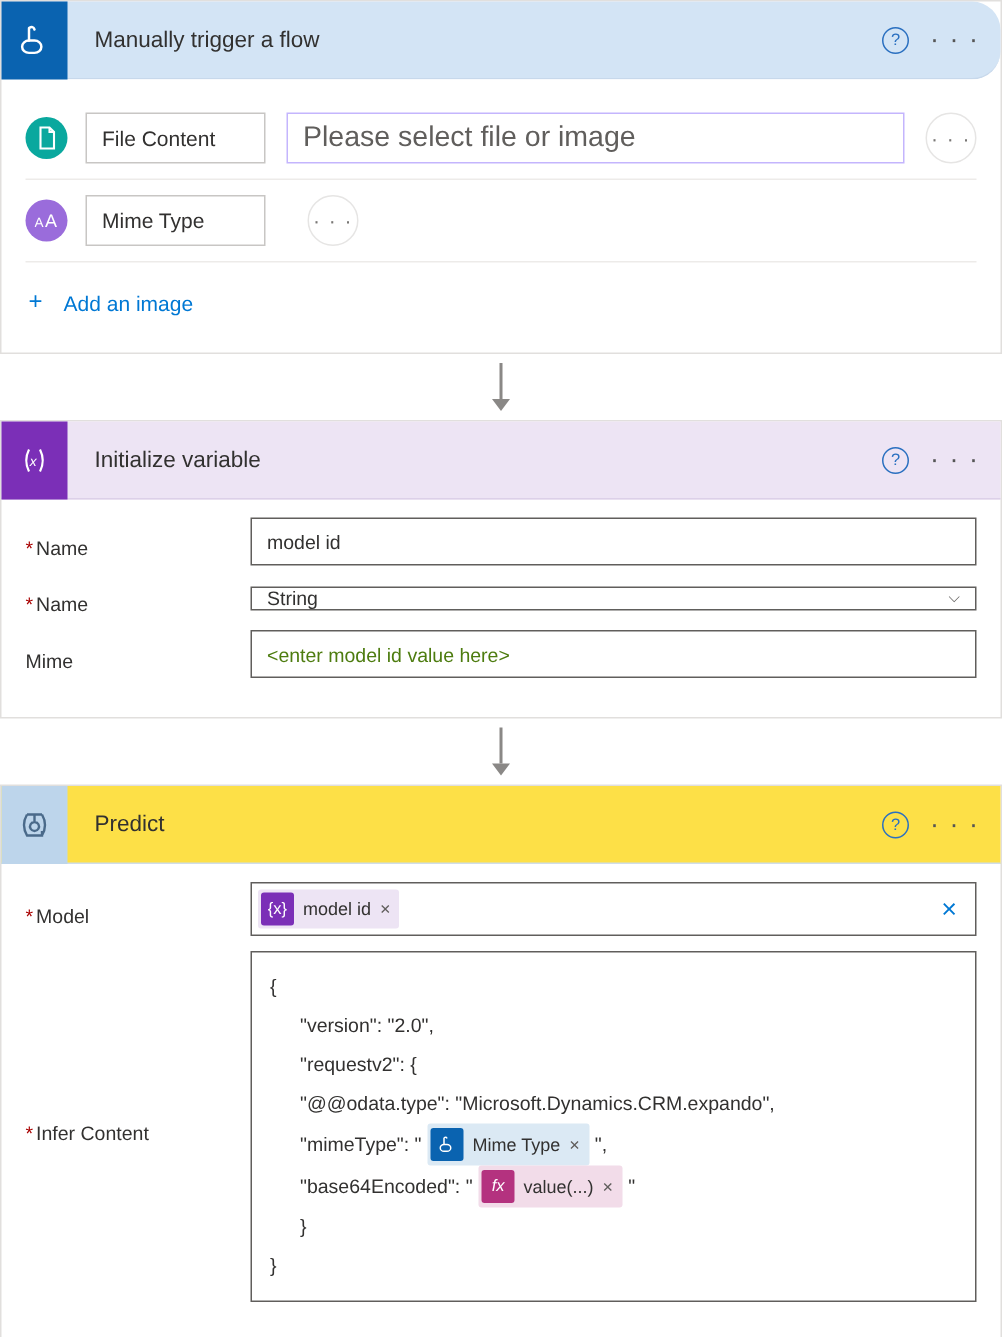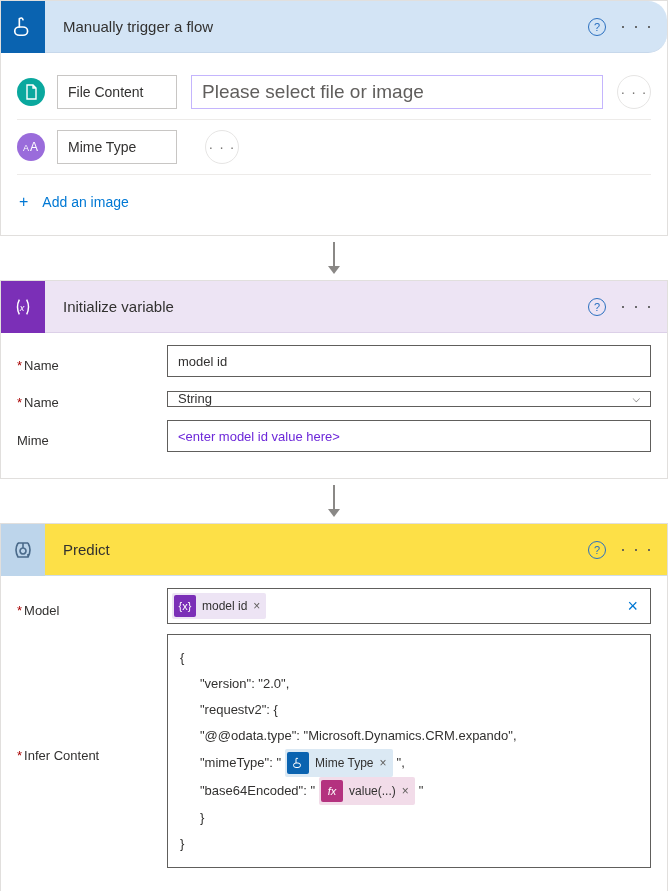--- a/index.html
+++ b/index.html
@@ -29,21 +29,21 @@
 .add-input .plus { font-size: 16px; font-weight: 400; margin-right: 14px; color: #0078d4; margin-left: 2px; }
 .arrow-connector { display: flex; flex-direction: column; align-items: center; padding: 6px 0; }
 .arrow-line { width: 1.2px; height: 24px; background: #8a8886; }
 .arrow-head { width: 0; height: 0; border-left: 6px solid transparent; border-right: 6px solid transparent; border-top: 8px solid #8a8886; }
 .form-rows { padding: 12px 16px 16px 16px; }
 .form-row { display: flex; align-items: center; margin-bottom: 10px; }
 .form-label { width: 150px; font-size: 13px; padding-top: 8px; }
 .req { color: #a80000; margin-right: 2px; }
 .form-field { flex: 1; }
 .txt-input { border: 1px solid #605e5c; width: 100%; height: 32px; padding: 0 10px; font-size: 13px; color: #323130; display: flex; align-items: center; }
-.txt-input.placeholder { color: #6d28d9; }
+.txt-input.placeholder { color: #4d7c0f; }
 .select-input { border: 1px solid #605e5c; width: 100%; height: 16px; padding: 0 10px; font-size: 13px; display: flex; align-items: center; justify-content: space-between; cursor: pointer; }
 .chev { font-size: 10px; color: #605e5c; }
 .token-container { border: 1px solid #605e5c; width: 100%; min-height: 36px; padding: 4px; display: flex; align-items: center; justify-content: space-between; }
 .token { display: inline-flex; align-items: center; background: #ede4f4; border-radius: 2px; font-size: 12px; padding: 2px 6px 2px 2px; }
 .token-icon { width: 22px; height: 22px; display: flex; align-items: center; justify-content: center; border-radius: 2px; margin-right: 6px; font-size: 11px; color: #fff; }
 .ti-purple { background: #7b2fb7; }
 .ti-blue { background: #0a63b0; }
 .ti-pink { background: #b4327f; font-style: italic; }
 .token-x { margin-left: 6px; color: #605e5c; cursor: pointer; font-size: 12px; }
 .clear-x { color: #0078d4; font-size: 18px; padding-right: 8px; cursor: pointer; }

